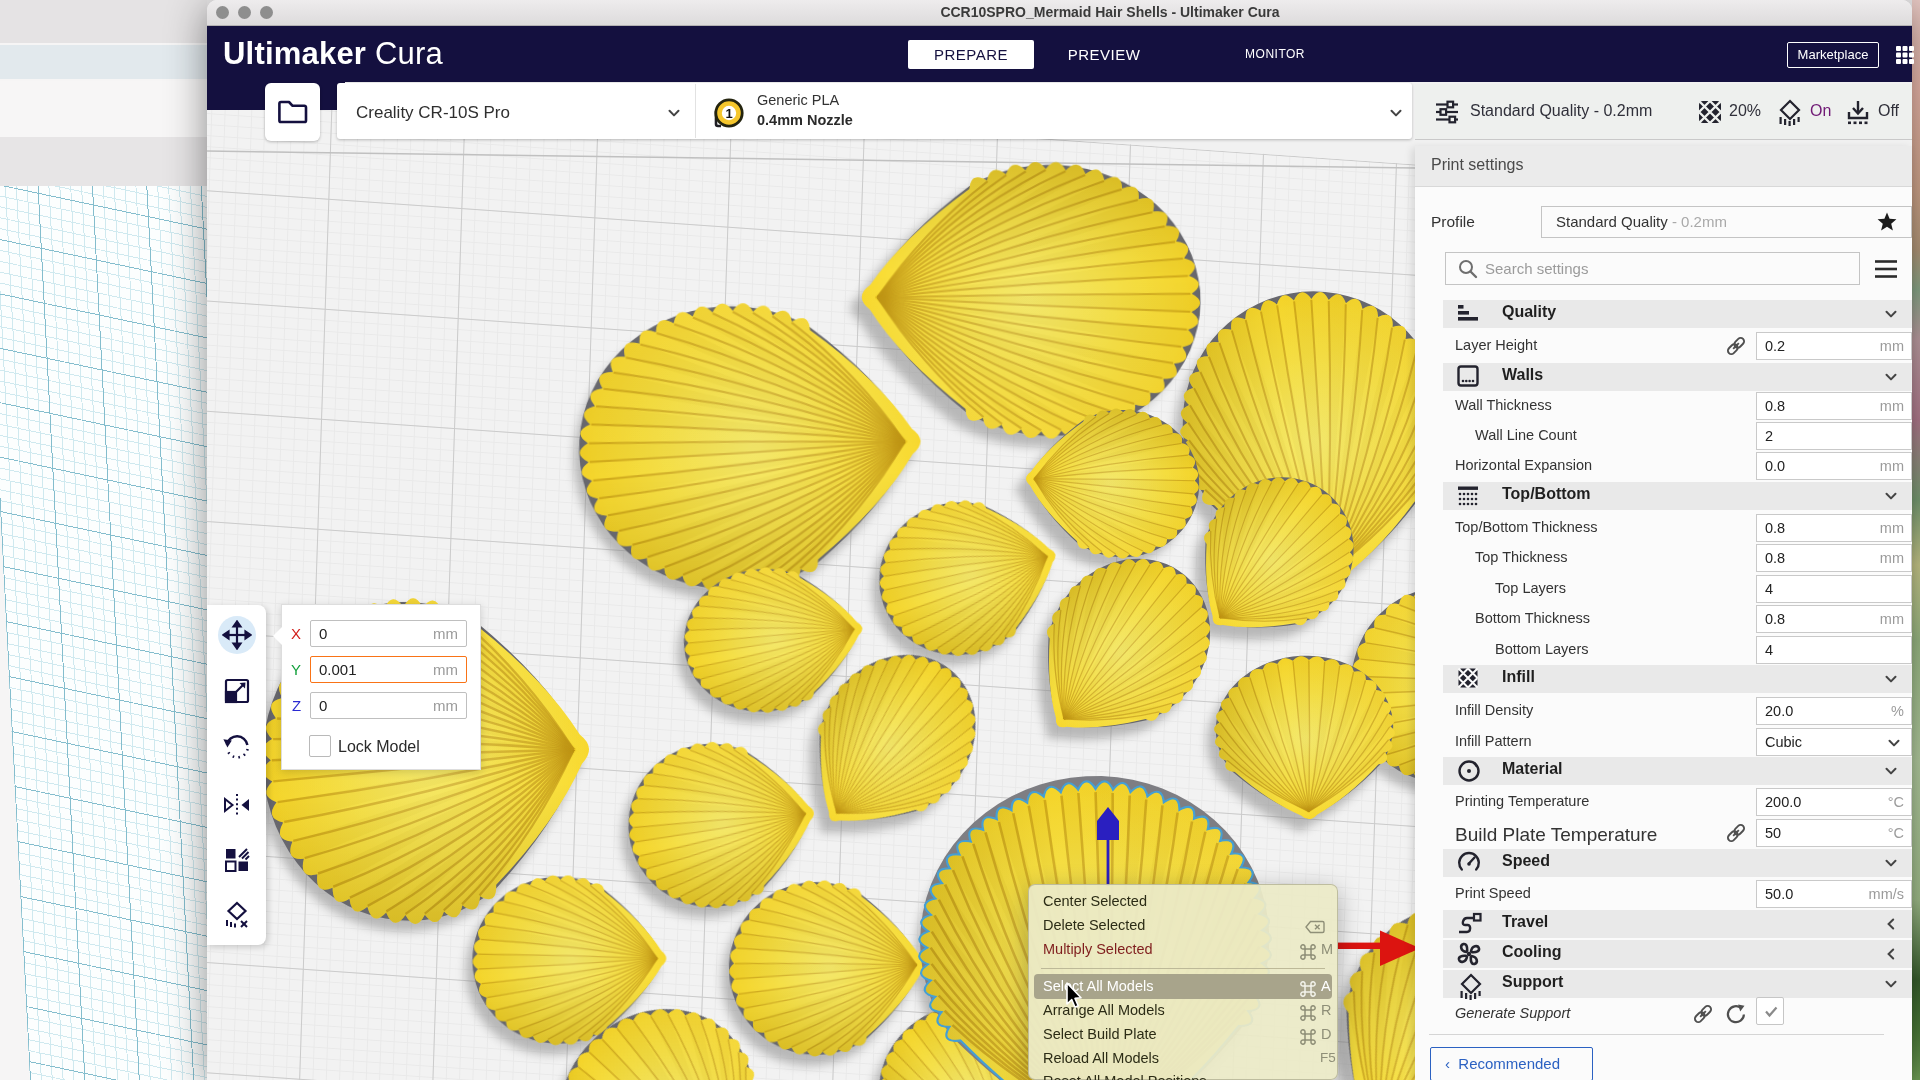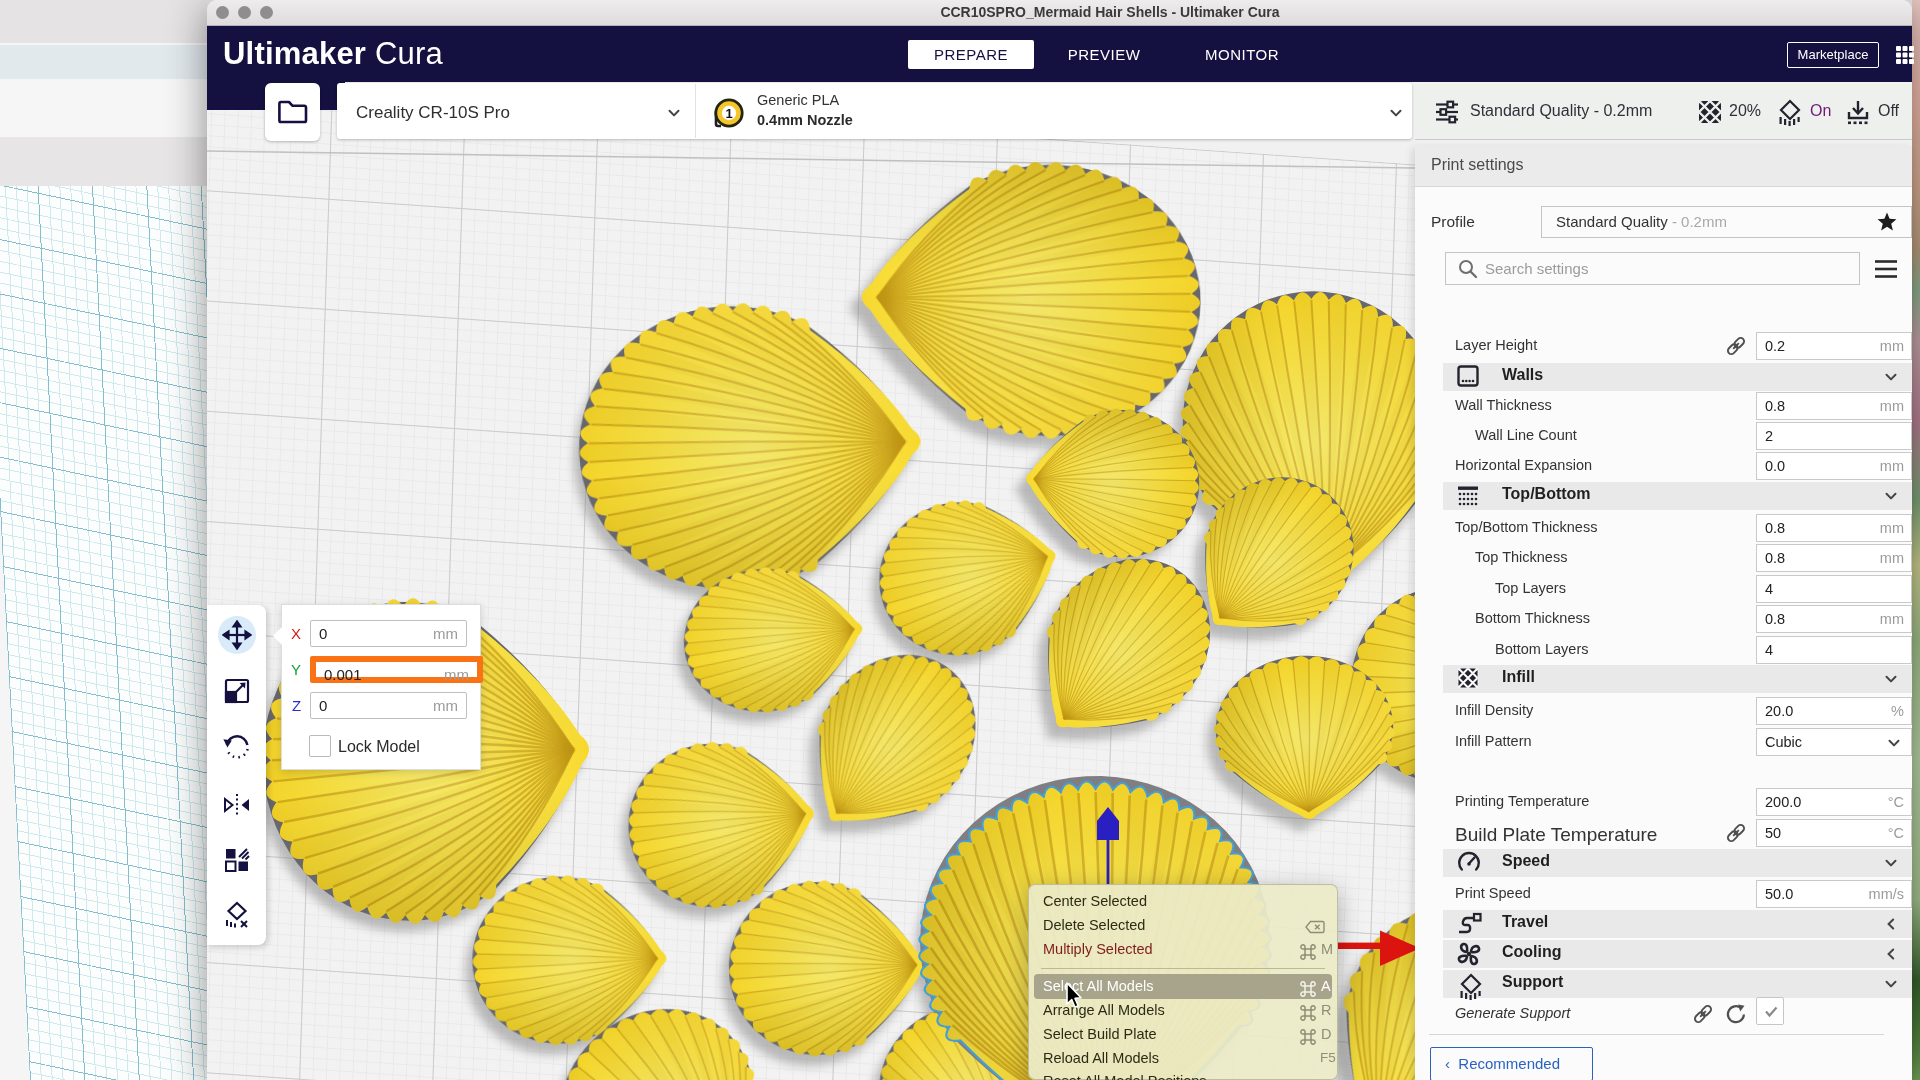--- a/index.html
+++ b/index.html
@@ -347,21 +347,21 @@
  <path d="M1380,930.5 L1380,966 L1420,948.2 Z" fill="#dc1410"></path>
 </g>
     </svg>
   </div>
 
 <div class="abs" style="left:207px;top:26px;width:1705px;height:56px;background:#14103f"></div>
 <div class="abs" style="left:207px;top:82px;width:138px;height:28px;background:#14103f"></div>
 <div class="abs" style="left:223px;top:36px;font-size:31px;color:#fff;letter-spacing:0.2px"><b>Ultimaker</b> <span style="font-weight:400">Cura</span></div>
 <div class="abs" style="left:908px;top:40px;width:126px;height:29px;background:#fff;border-radius:2px;text-align:center;line-height:29px;font-size:15px;letter-spacing:0.5px;color:#14103f;font-weight:500">PREPARE</div>
 <div class="abs" style="left:1041px;top:40px;width:126px;height:29px;text-align:center;line-height:29px;font-size:15px;letter-spacing:0.5px;color:#fff">PREVIEW</div>
-<div class="abs" style="left:1179px;top:40px;width:126px;height:29px;text-align:center;line-height:29px;font-size:15px;letter-spacing:0.5px;color:#fff">MONITOR</div>
+<div class="abs" style="left:1179px;top:40px;width:126px;height:29px;text-align:right;line-height:29px;font-size:12px;letter-spacing:0.5px;color:#fff">MONITOR</div>
 <div class="abs" style="left:1787px;top:42px;width:92px;height:26px;border:1px solid #fff;border-radius:2px;text-align:center;line-height:24px;font-size:13px;color:#fff">Marketplace</div>
 <svg class="abs" width="20" height="20" viewBox="0 0 20 20" style="left:1895px;top:45px">
     <g fill="#fff">
       <rect x="1" y="1" width="5" height="5" rx="1"></rect>
       <rect x="7.5" y="1" width="5" height="5" rx="1"></rect>
       <rect x="14" y="1" width="5" height="5" rx="1"></rect>
       <rect x="1" y="7.5" width="5" height="5" rx="1"></rect>
       <rect x="7.5" y="7.5" width="5" height="5" rx="1"></rect>
       <rect x="14" y="7.5" width="5" height="5" rx="1"></rect>
       <rect x="1" y="14" width="5" height="5" rx="1"></rect>
@@ -458,20 +458,33 @@
         </svg></div>
 <div style="position:absolute;left:39px;top:7px;font-size:15px;color:#9b9b9b">Search settings</div>
     </div>
 <div style="position:absolute;left:458px;top:110px;width:26px;height:26px"><svg width="26" height="26" viewBox="-13.0 -13.0 26 26" style="">
         <g stroke="#2b2b2b" stroke-width="2.6">
           <line x1="-11" y1="-7.5" x2="11" y2="-7.5"></line>
           <line x1="-11" y1="0" x2="11" y2="0"></line>
           <line x1="-11" y1="7.5" x2="11" y2="7.5"></line>
         </g>
       </svg></div>
+<div class="catband" style="top:154px">
+<div style="position:absolute;left:13px;top:1px;width:26px;height:26px"><svg width="24" height="24" viewBox="-12.0 -12.0 24 24" style="">
+          <g fill="#23232e">
+            <rect x="-10" y="4" width="20" height="3.6"></rect>
+            <rect x="-10" y="-2" width="11" height="3.6"></rect>
+            <rect x="-10" y="-8" width="5.5" height="3.6"></rect>
+          </g>
+        </svg></div>
+<div style="position:absolute;left:59px;top:3px;font-size:16px;font-weight:bold;color:#1f1f1f">Quality</div>
+<div style="position:absolute;left:441px;top:7px;width:14px;height:14px"><svg width="14" height="14" viewBox="-7.0 -7.0 14 14" style="">
+          <path d="M-4.5,-2.2 L0,2.4 L4.5,-2.2" fill="none" stroke="#444" stroke-width="2" stroke-linecap="round" stroke-linejoin="round"></path>
+        </svg></div>
+    </div>
     <div style="position:absolute;left:40px;top:191px;font-size:14.5px;color:#333">Layer Height</div>
     <div style="position:absolute;left:308px;top:187px;width:26px;height:26px"><svg width="26" height="26" viewBox="-13.0 -13.0 26 26" style="">
         <g transform="rotate(-45)" stroke="#4f4f4f" stroke-width="1.9" fill="none">
 <rect x="-10" y="-3.4" width="11" height="6.8" rx="3.4"></rect>
           <rect x="-1" y="-3.4" width="11" height="6.8" rx="3.4"></rect>
           <line x1="-4" y1="0" x2="4" y2="0"></line>
         </g>
       </svg></div>
 <div class="inbox" style="top:186px">
       <div style="position:absolute;left:8px;top:5px;font-size:14.5px;color:#222">0.2</div>
@@ -576,20 +589,31 @@
 <div style="position:absolute;right:7px;top:5px;font-size:14.5px;color:#9b9b9b">%</div>
     </div>
     <div style="position:absolute;left:40px;top:587px;font-size:14.5px;color:#333">Infill Pattern</div>
 <div class="inbox" style="top:582px">
       <div style="position:absolute;left:130px;top:7px;width:14px;height:14px"><svg width="14" height="14" viewBox="-7.0 -7.0 14 14" style="">
           <path d="M-4.5,-2.2 L0,2.4 L4.5,-2.2" fill="none" stroke="#444" stroke-width="2" stroke-linecap="round" stroke-linejoin="round"></path>
         </svg></div>
       <div style="position:absolute;left:8px;top:5px;font-size:14.5px;color:#222">Cubic</div>
 <div style="position:absolute;right:7px;top:5px;font-size:14.5px;color:#9b9b9b"></div>
     </div>
+    <div class="catband" style="top:611px">
+<div style="position:absolute;left:13px;top:1px;width:26px;height:26px"><svg width="26" height="26" viewBox="-13.0 -13.0 26 26" style="">
+          <circle cx="0" cy="0" r="9.5" fill="none" stroke="#23232e" stroke-width="2.4"></circle>
+          <circle cx="0" cy="0" r="2" fill="#23232e"></circle>
+          <line x1="5" y1="-8.5" x2="8" y2="-4.5" stroke="#23232e" stroke-width="2.4"></line>
+        </svg></div>
+<div style="position:absolute;left:59px;top:3px;font-size:16px;font-weight:bold;color:#1f1f1f">Material</div>
+<div style="position:absolute;left:441px;top:7px;width:14px;height:14px"><svg width="14" height="14" viewBox="-7.0 -7.0 14 14" style="">
+          <path d="M-4.5,-2.2 L0,2.4 L4.5,-2.2" fill="none" stroke="#444" stroke-width="2" stroke-linecap="round" stroke-linejoin="round"></path>
+        </svg></div>
+    </div>
     <div style="position:absolute;left:40px;top:647px;font-size:14.5px;color:#333">Printing Temperature</div>
 <div class="inbox" style="top:642px">
       <div style="position:absolute;left:8px;top:5px;font-size:14.5px;color:#222">200.0</div>
 <div style="position:absolute;right:7px;top:5px;font-size:14.5px;color:#9b9b9b">°C</div>
     </div>
     <div style="position:absolute;left:40px;top:678px;font-size:19px;color:#333">Build Plate Temperature</div>
     <div style="position:absolute;left:308px;top:674px;width:26px;height:26px"><svg width="26" height="26" viewBox="-13.0 -13.0 26 26" style="">
         <g transform="rotate(-45)" stroke="#4f4f4f" stroke-width="1.9" fill="none">
 <rect x="-10" y="-3.4" width="11" height="6.8" rx="3.4"></rect>
           <rect x="-1" y="-3.4" width="11" height="6.8" rx="3.4"></rect>
@@ -746,21 +770,21 @@
 
 <div class="abs" style="left:281px;top:604px;width:200px;height:166px;background:#fff;border:1px solid #ddd;box-shadow:0 2px 8px rgba(0,0,0,0.15)"></div>
 <div class="abs" style="left:273px;top:627px;width:0;height:0;border-top:9px solid transparent;border-bottom:9px solid transparent;border-right:9px solid #fff"></div>
 <div class="abs" style="left:291px;top:625px;font-size:15px;color:#d21f1b">X</div>
 <div class="abs" style="left:291px;top:661px;font-size:15px;color:#13a03c">Y</div>
 <div class="abs" style="left:292px;top:697px;font-size:15px;color:#2a2ad2">Z</div>
 <div class="abs" style="left:310px;top:620px;width:157px;height:27px;background:#fff;border:1px solid #bfbfbf;border-radius:2px">
     <span style="position:absolute;left:8px;top:4px;font-size:15px;color:#222">0</span>
     <span style="position:absolute;right:8px;top:4px;font-size:15px;color:#9b9b9b">mm</span>
   </div>
-<div class="abs" style="left:310px;top:656px;width:173px;height:27px;background:#fff;border:6px solid #f97316;border-radius:2px">
+<div class="abs" style="left:310px;top:656px;width:157px;height:27px;background:#fff;border:1px solid #f97316;border-radius:2px">
     <span style="position:absolute;left:8px;top:4px;font-size:15px;color:#222">0.001</span>
     <span style="position:absolute;right:8px;top:4px;font-size:15px;color:#9b9b9b">mm</span>
   </div>
 <div class="abs" style="left:310px;top:692px;width:157px;height:27px;background:#fff;border:1px solid #bfbfbf;border-radius:2px">
     <span style="position:absolute;left:8px;top:4px;font-size:15px;color:#222">0</span>
     <span style="position:absolute;right:8px;top:4px;font-size:15px;color:#9b9b9b">mm</span>
   </div>
 <div class="abs" style="left:309px;top:735px;width:22px;height:22px;border:1.5px solid #b9b9b9;border-radius:2px;background:#fff"></div>
 <div class="abs" style="left:338px;top:738px;font-size:16px;color:#2a2a2a">Lock Model</div>
 

